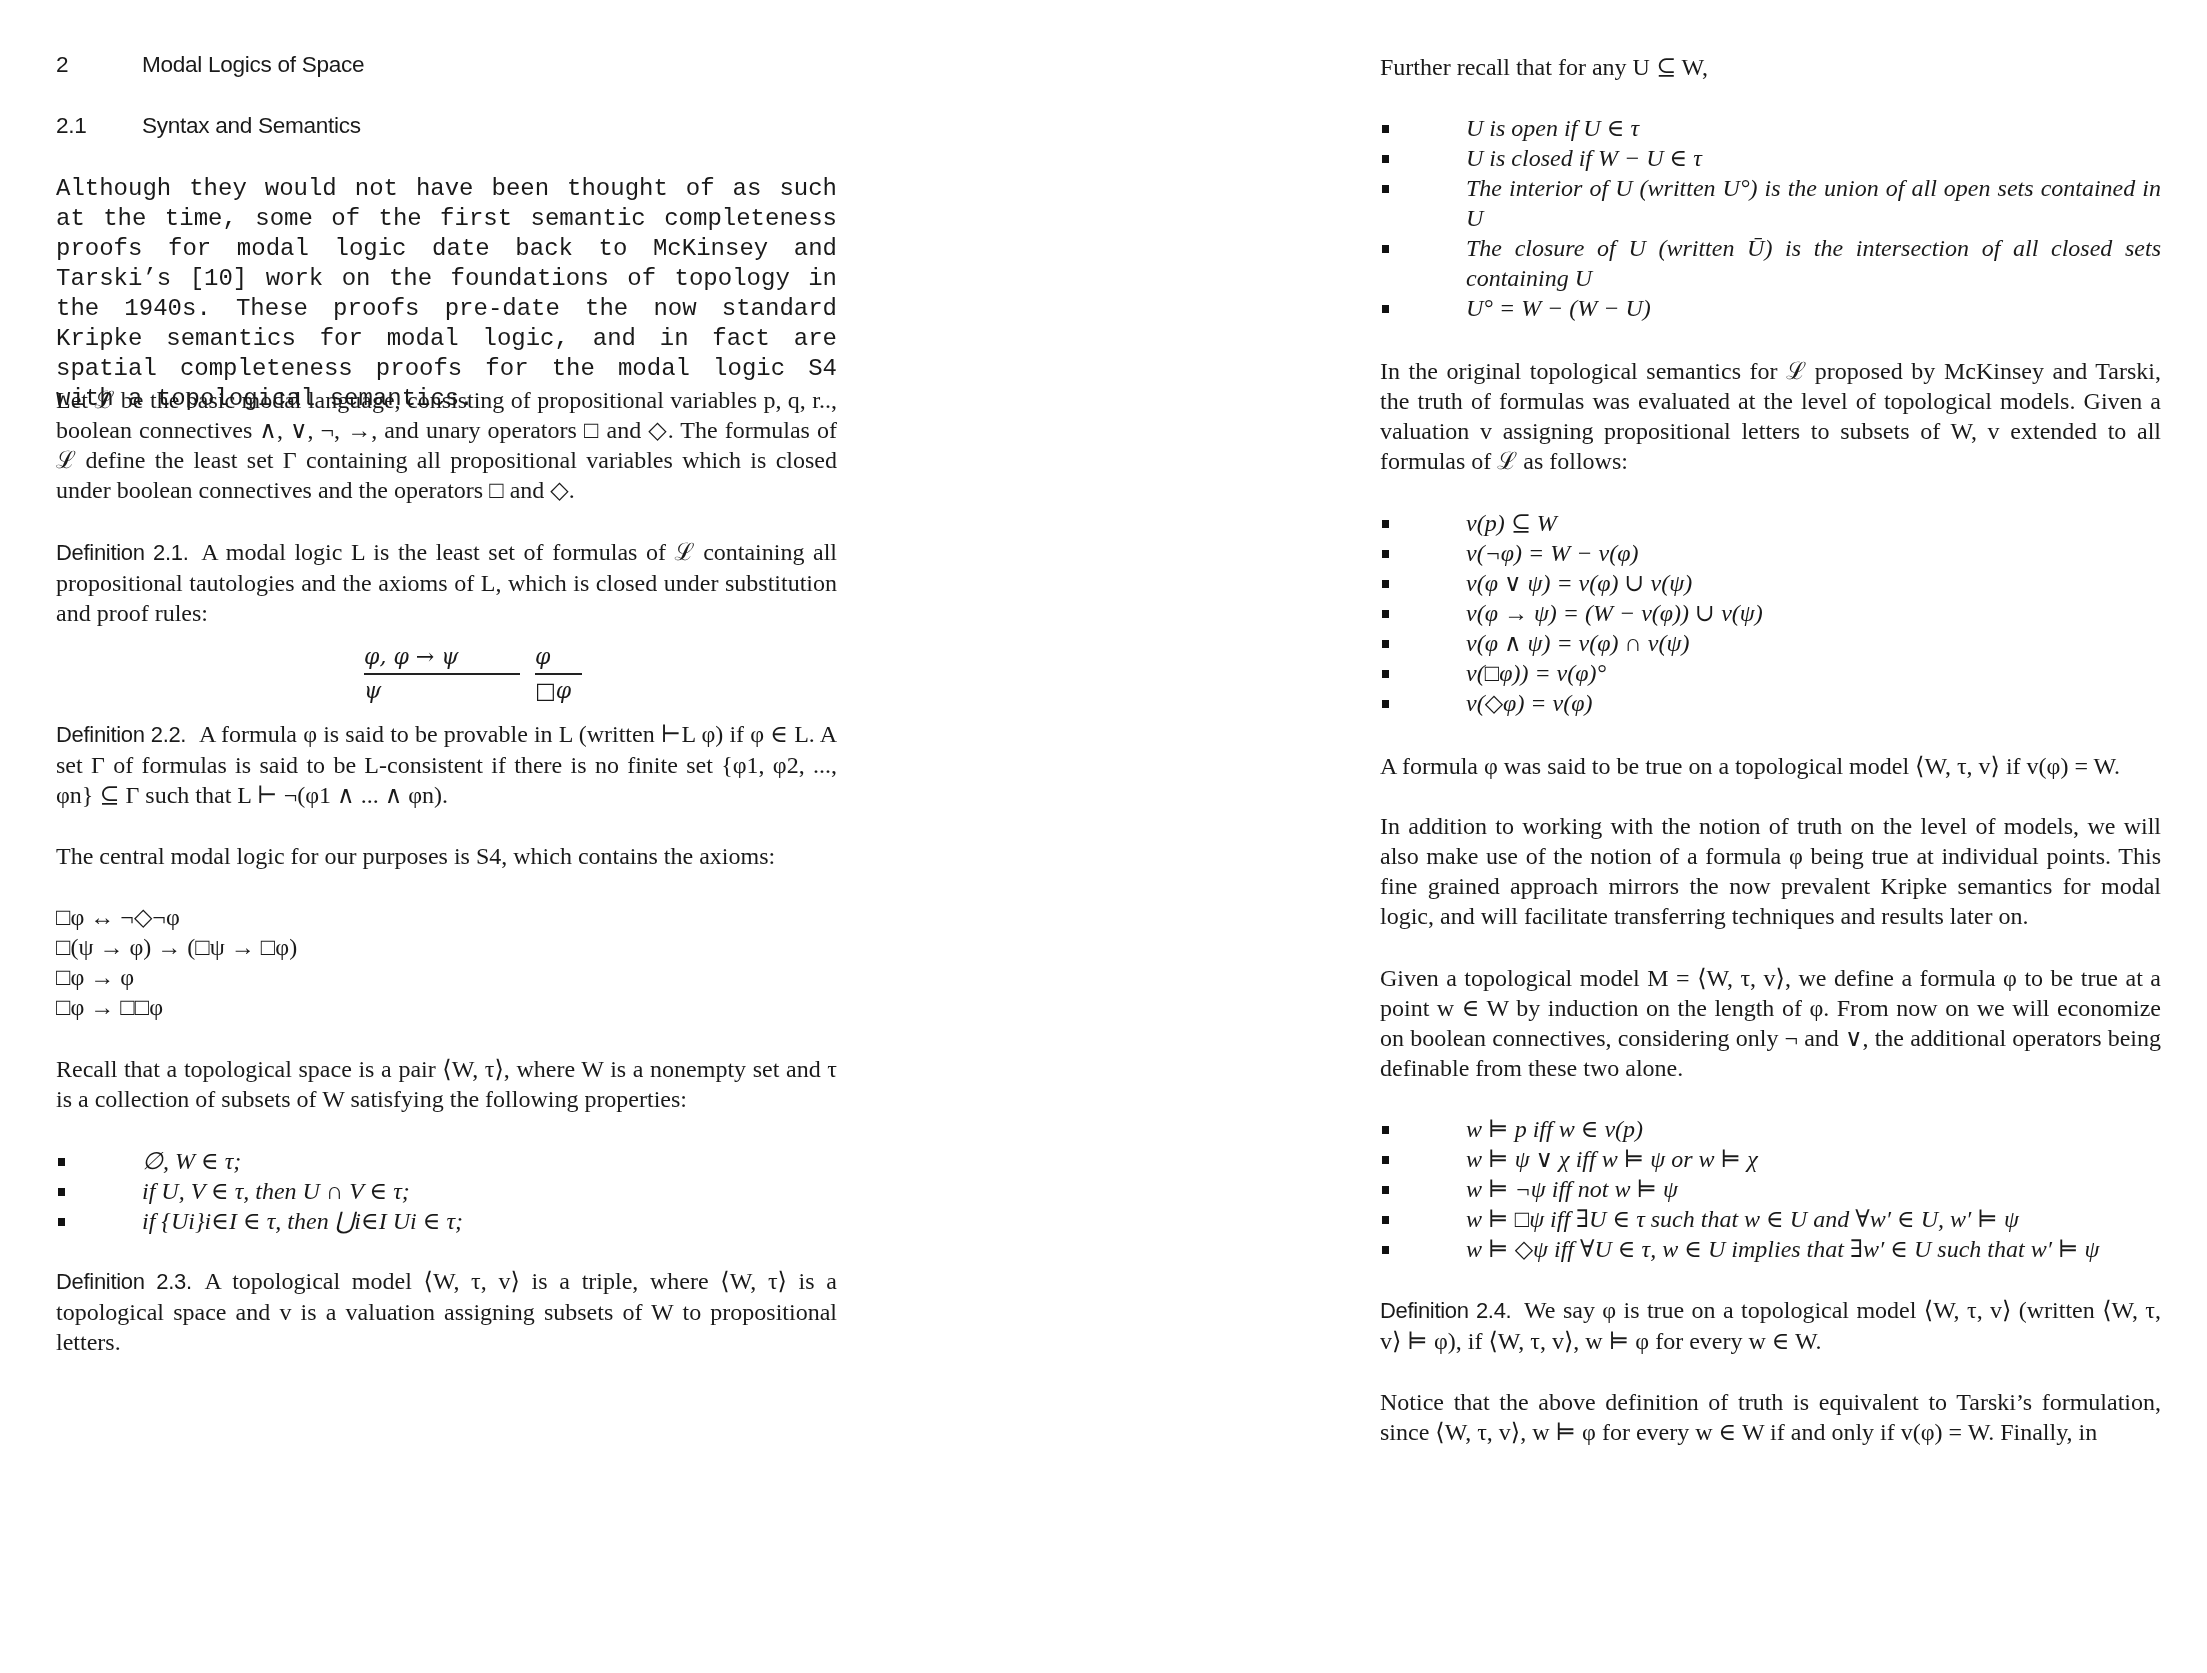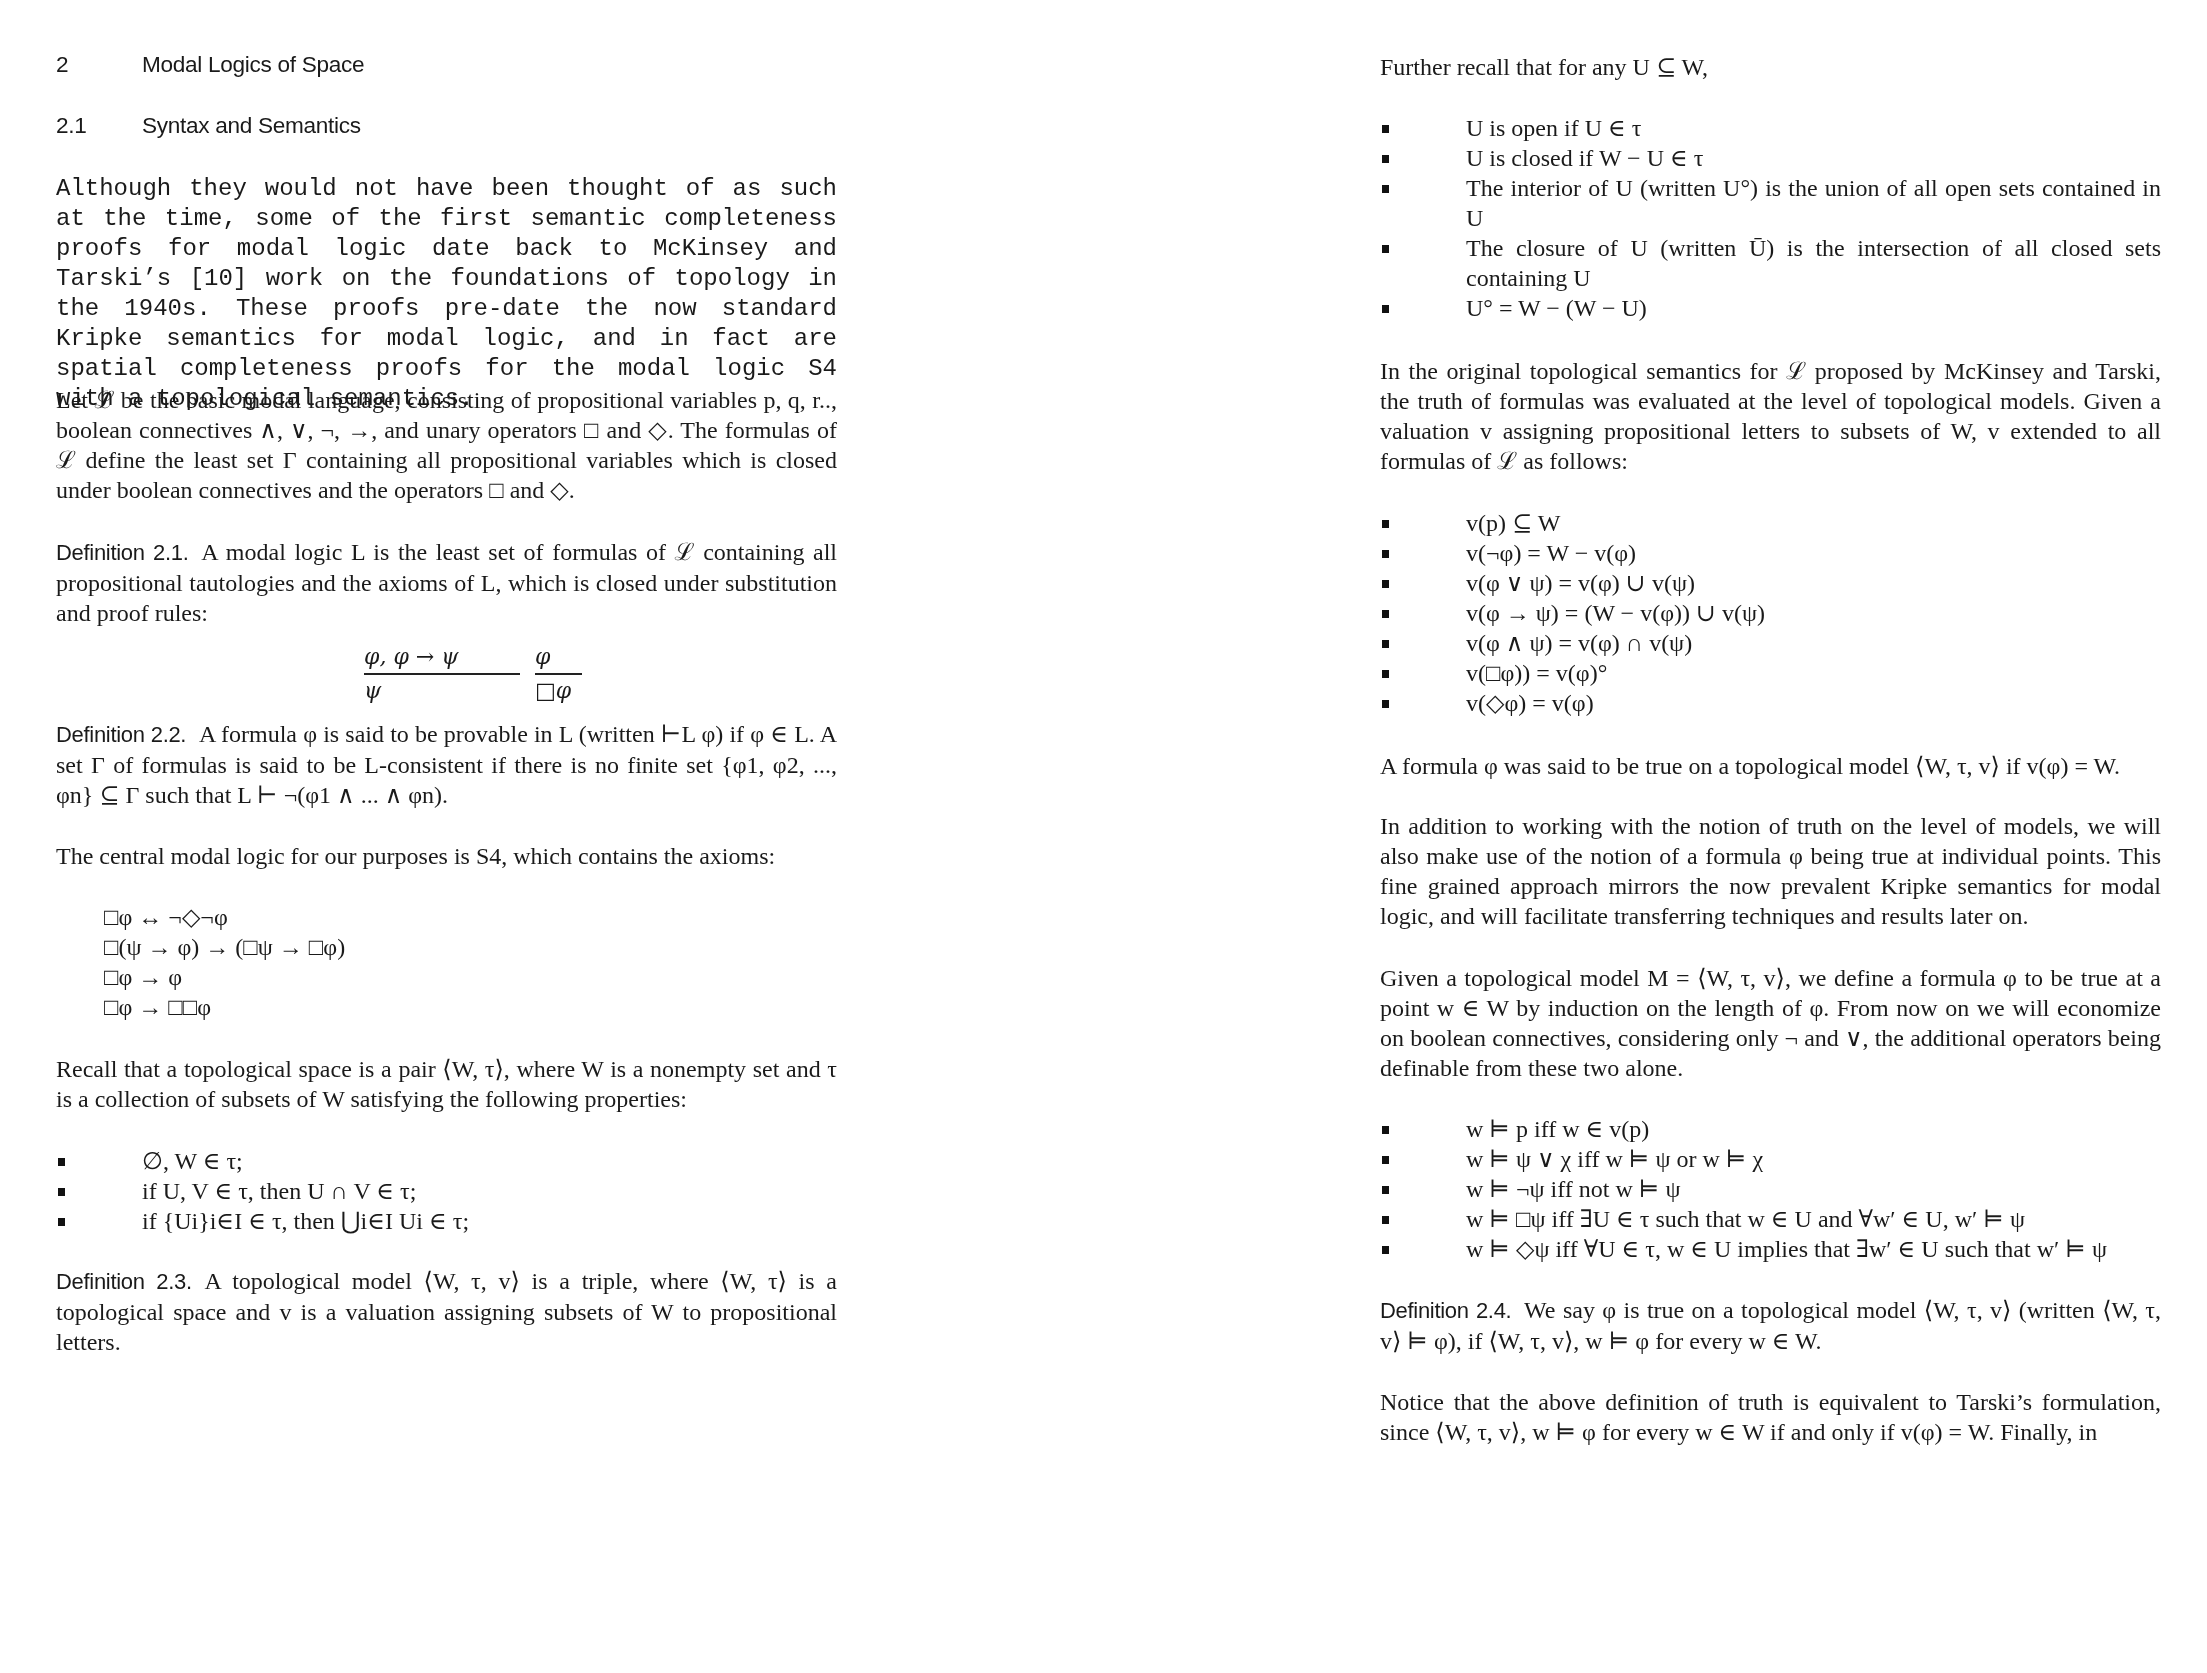--- a/index.html
+++ b/index.html
@@ -6,21 +6,21 @@
   body { width:2207px; height:1674px; position:relative; overflow:hidden; color:#1a1a1a; }
   .page { position:absolute; top:0; width:781px; height:1279px; }
   .page.left { left:56px; }
   .page.right { left:1380px; }
   .serif { font-family:"Liberation Serif", "DejaVu Serif", serif; font-size:24px; line-height:30px; }
   .heading { position:absolute; left:0; font-size:22.6px; font-family:"Liberation Sans", sans-serif; letter-spacing:-0.3px; }
   .heading .num { display:inline-block; width:86px; }
   .block { position:absolute; left:0; width:781px; text-align:justify; }
   .block p { margin:0; }
   .deflabel { font-family:"Liberation Sans", sans-serif; font-size:22px; letter-spacing:-0.3px; margin-right:12.7px; }
-  .ul { list-style:none; margin:0; padding:0; }
+  .ul { list-style:none; margin:0; padding:0;font-style:italic; }
   .ul li { position:relative; padding-left:86px; text-align:justify; }
   .ul li .bullet { position:absolute; left:1.8px; top:11.8px; width:7.2px; height:8.1px; background:#111; }
   .axioms div { white-space:nowrap; }
   .rules { position:absolute; left:0; width:781px; height:63px; }
   .frac { position:absolute; text-align:left; font-family:"DejaVu Serif", serif; font-style:italic; font-size:22px; }
   .frac .num, .frac .den { display:block; line-height:29px; }
   .frac .bar { display:block; height:1.8px; background:#222; margin:1.8px 0; }
   .footer { position:absolute; top:1682px; font-family:"Liberation Sans", sans-serif; font-size:24px; letter-spacing:-0.3px;font-style:italic; }
 </style>
 </head>
@@ -62,21 +62,21 @@
   </div>
 
   <div class="block serif" style="top:719px;">
     <p><span class="deflabel">Definition 2.2.</span><span>A formula φ is said to be provable in L (written ⊢L φ) if φ ∈ L. A set Γ of formulas is said to be L-consistent if there is no finite set {φ1, φ2, ..., φn} ⊆ Γ such that L ⊢ ¬(φ1 ∧ ... ∧ φn).</span></p>
   </div>
 
   <div class="block serif" style="top:841px;">
     <p>The central modal logic for our purposes is S4, which contains the axioms:</p>
   </div>
 
-  <div class="block serif axioms" style="top:902px;margin-left:48px;">
+  <div class="block serif axioms" style="top:902px;">
     <div>□φ ↔ ¬◇¬φ</div>
     <div>□(ψ → φ) → (□ψ → □φ)</div>
     <div>□φ → φ</div>
     <div>□φ → □□φ</div>
   </div>
 
   <div class="block serif" style="top:1054px;">
     <p>Recall that a topological space is a pair ⟨W, τ⟩, where W is a nonempty set and τ is a collection of subsets of W satisfying the following properties:</p>
   </div>
 

